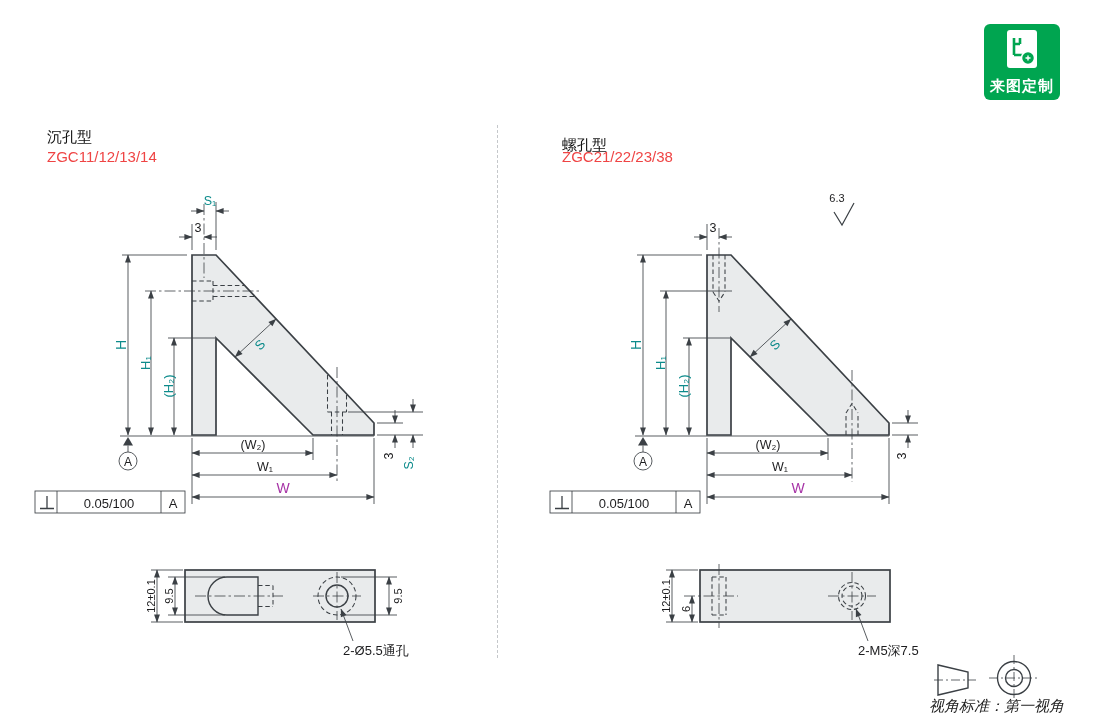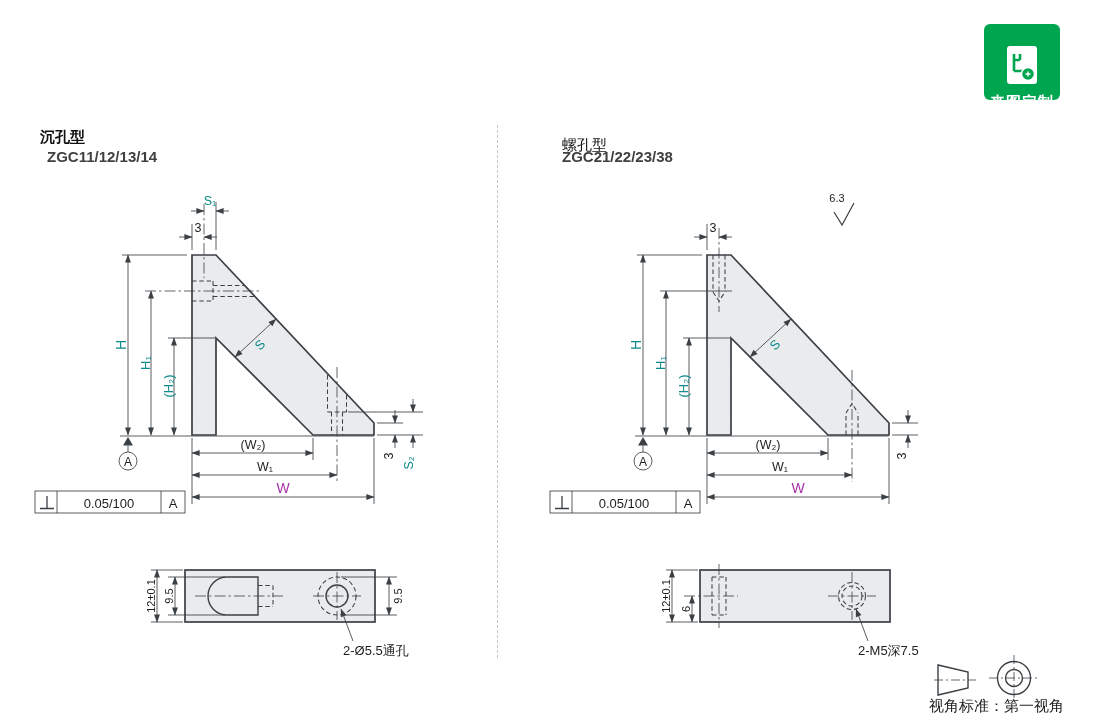--- a/index.html
+++ b/index.html
@@ -1,22 +1,22 @@
 <!DOCTYPE html>
 <html><head>
 <meta charset="utf-8">
 <style>
   html,body{margin:0;padding:0;background:#ffffff;}
   body{font-family:"Liberation Sans","DejaVu Sans",sans-serif;}
   #stage{position:relative;width:1110px;height:722px;background:#fff;overflow:hidden;}
   .abs{position:absolute;}
   .type-title{font-size:15px;color:#111;}
-  .models{font-size:15px;color:#404040;font-weight:bold;}
+  .models{font-size:15px;color:#ef4444;}
   .divider{border-left:1px dashed #c5c8cb;width:0;}
-  .badge{position:absolute;left:984px;top:24px;width:76px;height:76px;background:#00a550;border-radius:6px;text-align:center;padding-top:20px;box-sizing:border-box;}
+  .badge{position:absolute;left:984px;top:24px;width:76px;height:76px;background:#00a550;border-radius:6px;text-align:center;padding-top:4px;box-sizing:border-box;}
   .badge-label{color:#fff;font-weight:bold;font-size:15px;letter-spacing:1px;margin-top:1px;}
   .footer-text{font-size:15px;color:#222;}
   .panel-svg{position:absolute;}
   
   .oln{fill:#e9ebec;stroke:#3b4045;stroke-width:1.7;stroke-linejoin:miter;}
   .thin{stroke:#3b4045;stroke-width:0.85;fill:none;}
   .dim{stroke:#3b4045;stroke-width:0.85;fill:none;}
   .hid{stroke:#3b4045;stroke-width:1.05;fill:none;stroke-dasharray:4.5 2.8;}
   .ctr{stroke:#3b4045;stroke-width:0.8;fill:none;stroke-dasharray:11 3 2.5 3;}
   .ln13{stroke:#3b4045;stroke-width:1.4;fill:none;}
@@ -38,21 +38,21 @@
       <rect x="8" y="2" width="30" height="38" rx="3" fill="#ffffff"></rect>
       <path d="M15,10 V27 M15,27 H31 M21,10 V16 M15,16 H21" stroke="#00a550" stroke-width="2.6" fill="none"></path>
       <circle cx="29" cy="30" r="6.5" fill="#00a550" stroke="#ffffff" stroke-width="1.5"></circle>
       <path d="M26.5,30 H31.5 M29,27.5 V32.5" stroke="#ffffff" stroke-width="1.4"></path>
     </svg>
     <div class="badge-label">来图定制</div>
   </div>
 
   <div class="abs divider" style="left:497px;top:125px;height:533px;"></div>
 
-  <div class="abs type-title" style="left:40px;top:128px;font-weight:bold;">沉孔型</div>
+  <div class="abs type-title" style="left:47px;top:128px;">沉孔型</div>
   <div class="abs models" style="left:47px;top:148px;">ZGC11/12/13/14</div>
   <div class="abs type-title" style="left:562px;top:136px;">螺孔型</div>
   <div class="abs models" style="left:562px;top:148px;">ZGC21/22/23/38</div>
 
   <svg class="panel-svg" style="left:25px;top:120px;" width="470" height="545" viewBox="0 0 470 545">
     <defs>
       <marker id="aL" viewBox="0 0 10 10" refX="9.5" refY="5" markerWidth="10" markerHeight="8" markerUnits="userSpaceOnUse" orient="auto-start-reverse">
         <path d="M0,1.3 L10,5 L0,8.7 Z" fill="#3b4045"></path>
       </marker>
     </defs>
@@ -238,15 +238,15 @@
 
   <svg class="abs" style="left:934px;top:661px;" width="44" height="38">
     <polygon points="4,4 4,34 34,27 34,11" fill="none" stroke="#3b4045" stroke-width="1.4"></polygon>
     <path d="M0,19 H42" stroke="#3b4045" stroke-width="0.8" fill="none" stroke-dasharray="9 3 2 3"></path>
   </svg>
   <svg class="abs" style="left:988px;top:653px;" width="52" height="48">
     <circle cx="26" cy="25" r="8.5" fill="none" stroke="#3b4045" stroke-width="1.4"></circle>
     <circle cx="26" cy="25" r="16.5" fill="none" stroke="#3b4045" stroke-width="1.4"></circle>
     <path d="M1,25 H51 M26,2 V48" stroke="#3b4045" stroke-width="0.8" fill="none" stroke-dasharray="9 3 2 3"></path>
   </svg>
-  <div class="abs footer-text" style="left:929px;top:697px;">视角标准：第一视角</div>
+  <div class="abs footer-text" style="left:929px;top:697px;font-style:italic;">视角标准：第一视角</div>
 
 </div>
 
 </body></html>

